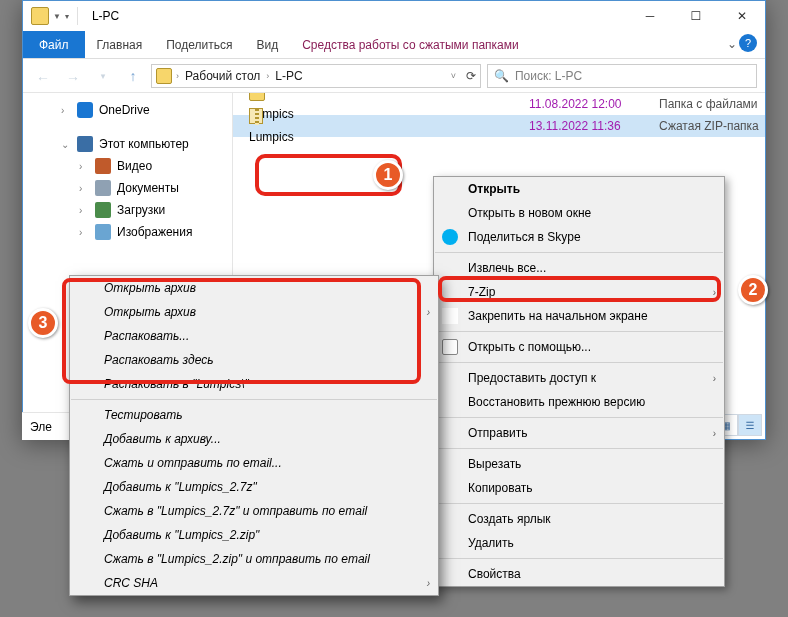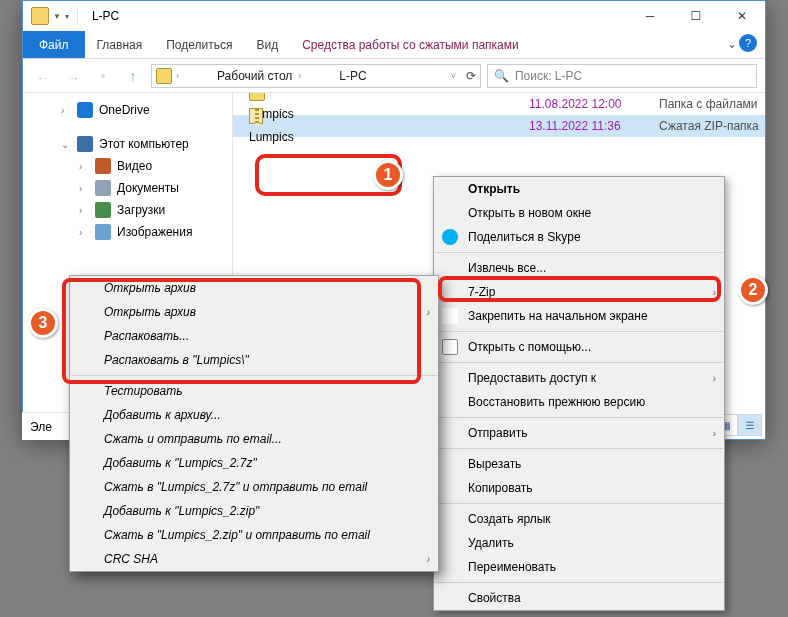--- a/index.html
+++ b/index.html
@@ -25,21 +25,21 @@
 .ribbon .rtab.ctx { color: #8a2058; }
 .ribbon .chev { position: absolute; right: 28px; top: 6px; color: #606060; }
 .ribbon .help { position: absolute; right: 8px; top: 3px; width: 18px; height: 18px; border-radius: 50%; background: #1976d2; color: #fff; display:flex; align-items:center; justify-content:center; font-size:11px; }
 
 
 .addrrow { height: 34px; display: flex; align-items: center; padding: 4px 8px; gap: 6px; background: #fff; border-bottom: 1px solid #e5e5e5; }
 .navarrow { width: 24px; height: 24px; border-radius: 50%; display:flex; align-items:center; justify-content:center; color:#7aa5d2; font-size:14px; }
 .navarrow.dis { color:#ccd6e0; }
 .addrbox { flex: 0 0 auto; width: 330px; height: 24px; border: 1px solid #ccc; display:flex; align-items:center; padding: 0 4px; gap: 4px; }
 .addrbox .ficon { width:16px; height:16px; background:#f7d66b; border:1px solid #b3952f; border-radius:2px; }
-.addrbox .crumb { color:#202020; padding: 0 2px; margin-left: 32px; }
+.addrbox .crumb { color:#202020; padding: 0 2px; }
 .addrbox .csep { color:#808080; font-size:9px; }
 .addrbox .addrspacer { flex:1; }
 .addrbox .refreshbtn { color:#505050; }
 .searchbox { flex:1; height:24px; border:1px solid #ccc; display:flex; align-items:center; padding:0 6px; gap:6px; color:#808080; }
 .searchbox .sicon { color:#808080; }
 
 
 .mainrow { flex:1; display:flex; overflow:hidden; }
 .sidebar { width: 210px; border-right:1px solid #e5e5e5; padding-top: 6px; }
 .sbitem { display:flex; align-items:center; height:22px; padding-left: 38px; gap:6px; }
@@ -274,41 +274,41 @@
   <div class="mrow">
       <span>Копировать</span>
     </div>
   <div class="msep"></div>
   <div class="mrow">
       <span>Создать ярлык</span>
     </div>
   <div class="mrow">
       <span>Удалить</span>
     </div>
-  <div class="mrow">
-      <span>Переименовать</span>
-    </div>
   <div class="msep"></div>
   <div class="mrow">
       <span>Свойства</span>
     </div>
 </div>
 
 <div class="cmenu" id="ctx-7zip">
   <div class="mrow">
       <span>Открыть архив</span>
     </div>
   <div class="mrow">
       <span>Открыть архив</span>
       <span class="sub">›</span>
     </div>
   <div class="mrow">
       <span>Распаковать...</span>
     </div>
   <div class="mrow">
+      <span>Распаковать здесь</span>
+    </div>
+  <div class="mrow">
       <span>Распаковать в "Lumpics\"</span>
     </div>
   <div class="msep"></div>
   <div class="mrow">
       <span>Тестировать</span>
     </div>
   <div class="mrow">
       <span>Добавить к архиву...</span>
     </div>
   <div class="mrow">

